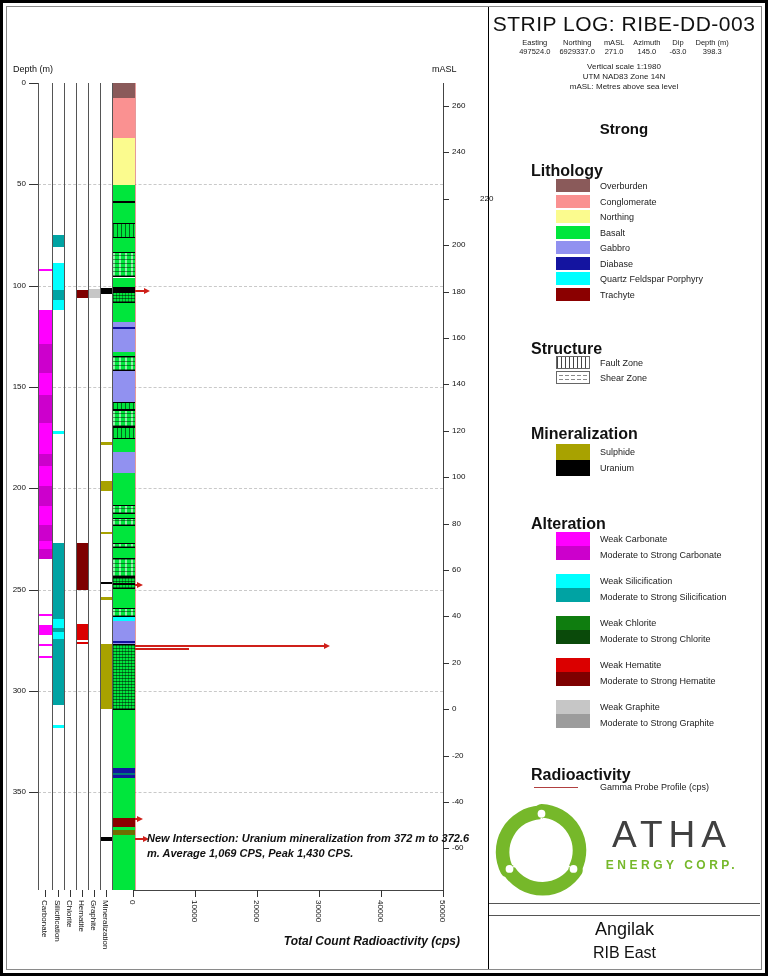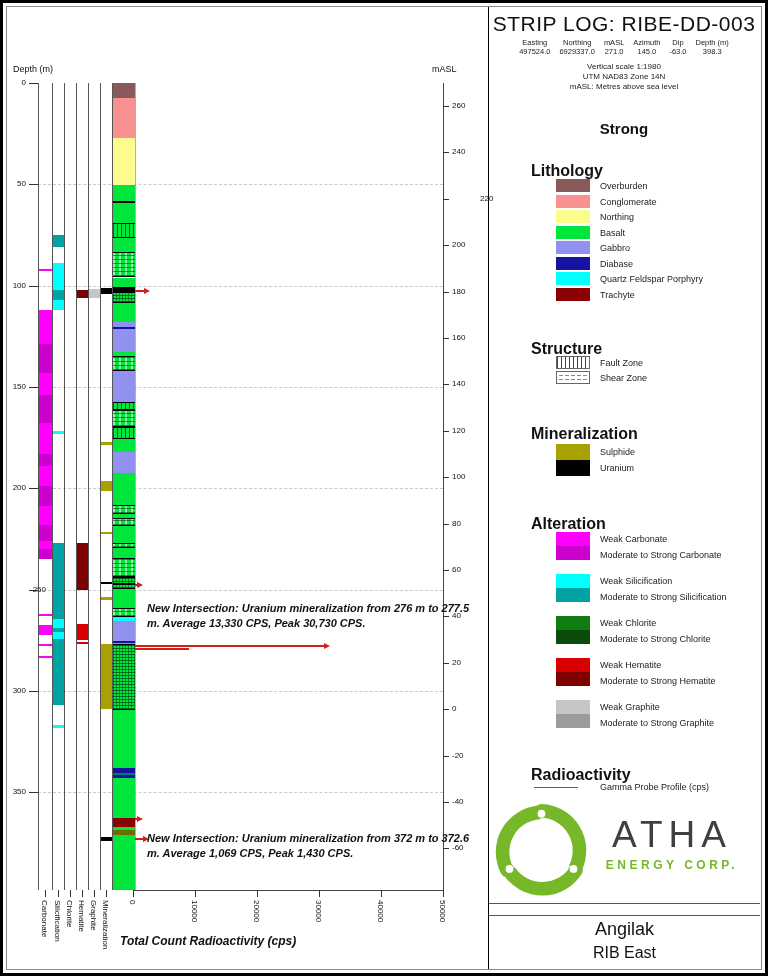--- a/index.html
+++ b/index.html
@@ -34,40 +34,40 @@
   .fld{text-align:center;font-size:7.5px;line-height:9px;color:#222;}
   .note{position:absolute;left:492px;width:264px;text-align:center;font-size:8px;color:#222;}
 </style>
 </head>
 <body>
 
 <div id="page">
 
   <div class="abs" style="left:13px;top:64px;font-size:9px;">Depth (m)</div>
   <div class="abs" style="left:432px;top:64px;font-size:9px;">mASL</div>
-  <div class="abs" style="left:120px;top:934px;width:340px;text-align:left;font-size:12px;font-weight:bold;font-style:italic;">Total Count Radioactivity (cps)</div>
+  <div class="abs" style="left:120px;top:934px;width:340px;text-align:right;font-size:12px;font-weight:bold;font-style:italic;">Total Count Radioactivity (cps)</div>
 
   <div id="log" class="abs" style="left:0;top:0;width:768px;height:976px;">
       <div class="abs" style="left: 29px; top: 83px; width: 9px; height: 1px; background: rgb(51, 51, 51);"></div>
       <div class="abs" style="left: 6px; top: 78px; width: 20px; text-align: right; font-size: 8px;">0</div>
       <div class="grid abs" style="left: 38px; top: 184.306px; width: 405px;"></div>
       <div class="abs" style="left: 29px; top: 184.306px; width: 9px; height: 1px; background: rgb(51, 51, 51);"></div>
       <div class="abs" style="left: 6px; top: 179.306px; width: 20px; text-align: right; font-size: 8px;">50</div>
       <div class="grid abs" style="left: 38px; top: 285.611px; width: 405px;"></div>
       <div class="abs" style="left: 29px; top: 285.611px; width: 9px; height: 1px; background: rgb(51, 51, 51);"></div>
       <div class="abs" style="left: 6px; top: 280.611px; width: 20px; text-align: right; font-size: 8px;">100</div>
       <div class="grid abs" style="left: 38px; top: 386.917px; width: 405px;"></div>
       <div class="abs" style="left: 29px; top: 386.917px; width: 9px; height: 1px; background: rgb(51, 51, 51);"></div>
       <div class="abs" style="left: 6px; top: 381.917px; width: 20px; text-align: right; font-size: 8px;">150</div>
       <div class="grid abs" style="left: 38px; top: 488.222px; width: 405px;"></div>
       <div class="abs" style="left: 29px; top: 488.222px; width: 9px; height: 1px; background: rgb(51, 51, 51);"></div>
       <div class="abs" style="left: 6px; top: 483.222px; width: 20px; text-align: right; font-size: 8px;">200</div>
       <div class="grid abs" style="left: 38px; top: 589.528px; width: 405px;"></div>
       <div class="abs" style="left: 29px; top: 589.528px; width: 9px; height: 1px; background: rgb(51, 51, 51);"></div>
-      <div class="abs" style="left: 6px; top: 584.528px; width: 40px; text-align: right; font-size: 8px;">250</div>
+      <div class="abs" style="left: 6px; top: 584.528px; width: 20px; text-align: right; font-size: 8px;">250</div>
       <div class="grid abs" style="left: 38px; top: 690.833px; width: 405px;"></div>
       <div class="abs" style="left: 29px; top: 690.833px; width: 9px; height: 1px; background: rgb(51, 51, 51);"></div>
       <div class="abs" style="left: 6px; top: 685.833px; width: 20px; text-align: right; font-size: 8px;">300</div>
       <div class="grid abs" style="left: 38px; top: 792.139px; width: 405px;"></div>
       <div class="abs" style="left: 29px; top: 792.139px; width: 9px; height: 1px; background: rgb(51, 51, 51);"></div>
       <div class="abs" style="left: 6px; top: 787.139px; width: 20px; text-align: right; font-size: 8px;">350</div>
       <div class="axisline abs" style="left: 443px; top: 83px; width: 1px; height: 807px;"></div>
       <div class="abs" style="left: 443px; top: 106px; width: 6px; height: 1px; background: rgb(51, 51, 51);"></div>
       <div class="abs" style="left: 452px; top: 101px; font-size: 8px;">260</div>
       <div class="abs" style="left: 443px; top: 152.4px; width: 6px; height: 1px; background: rgb(51, 51, 51);"></div>
@@ -242,21 +242,20 @@
       <div class="arrow abs" style="left: 137.34px; top: 582.476px;"></div>
       <div class="spike abs" style="left: 135px; top: 645.259px; width: 188.526px; height: 2px;"></div>
       <div class="arrow abs" style="left: 323.526px; top: 643.259px;"></div>
       <div class="spike abs" style="left: 135px; top: 648.298px; width: 53.8px; height: 2px;"></div>
       <div class="spike abs" style="left: 135px; top: 818.491px; width: 1.72px; height: 2px;"></div>
       <div class="arrow abs" style="left: 136.72px; top: 816.491px;"></div>
       <div class="spike abs" style="left: 135px; top: 837.739px; width: 7.92px; height: 2px;"></div>
       <div class="arrow abs" style="left: 142.92px; top: 835.739px;"></div>
     </div>
 
-  <div class="ann" id="ann1" style="top:601px;">New Intersection: Uranium mineralization from 276 m to 277.5 m. Average 13,330 CPS, Peak 30,730 CPS.</div>
   <div class="ann" id="ann2" style="top:831px;">New Intersection: Uranium mineralization from 372 m to 372.6 m. Average 1,069 CPS, Peak 1,430 CPS.</div>
 
   <div class="abs" style="left:488px;top:6px;width:1px;height:964px;background:#000;"></div>
 
   <div class="abs" style="left:492px;top:12px;width:264px;text-align:center;font-size:21px;letter-spacing:.5px;">STRIP LOG: RIBE-DD-003</div>
   <div id="hdr-fields">
       <div class="fld">
         <div>Easting</div>
         <div>497524.0</div>
       </div>

